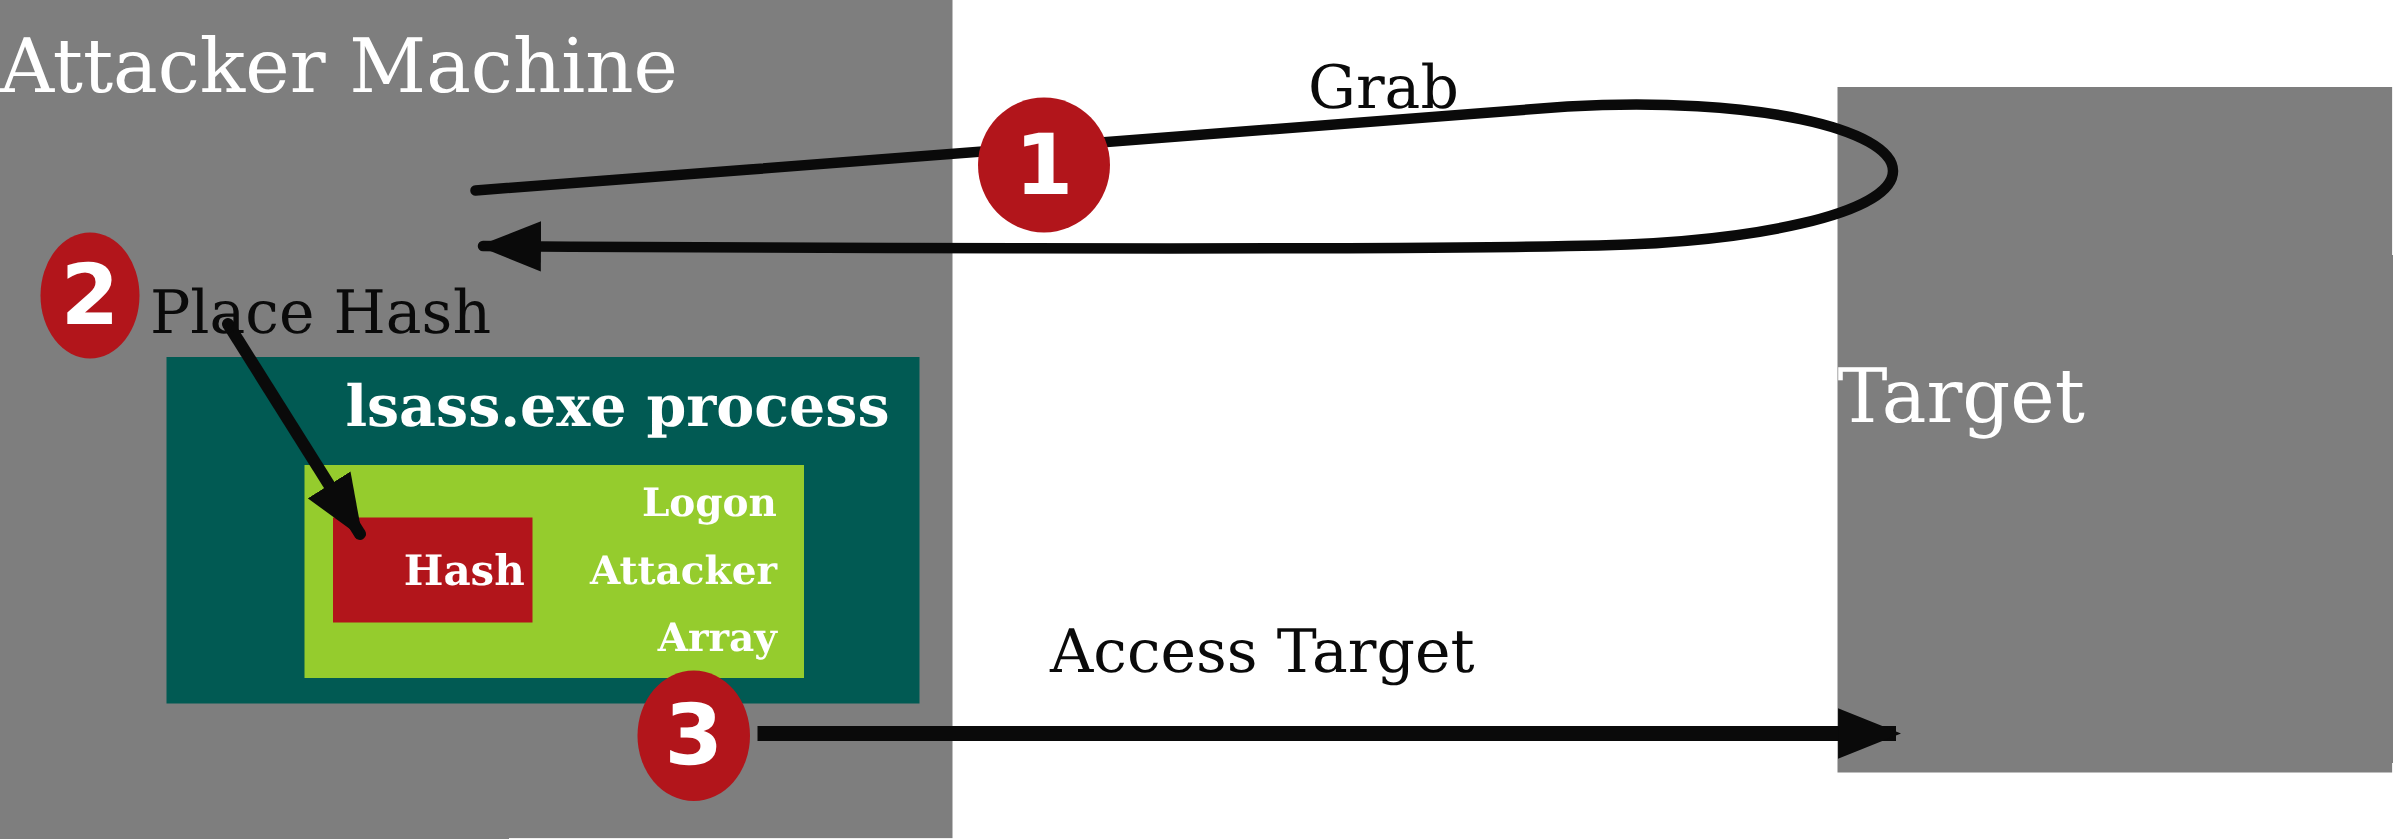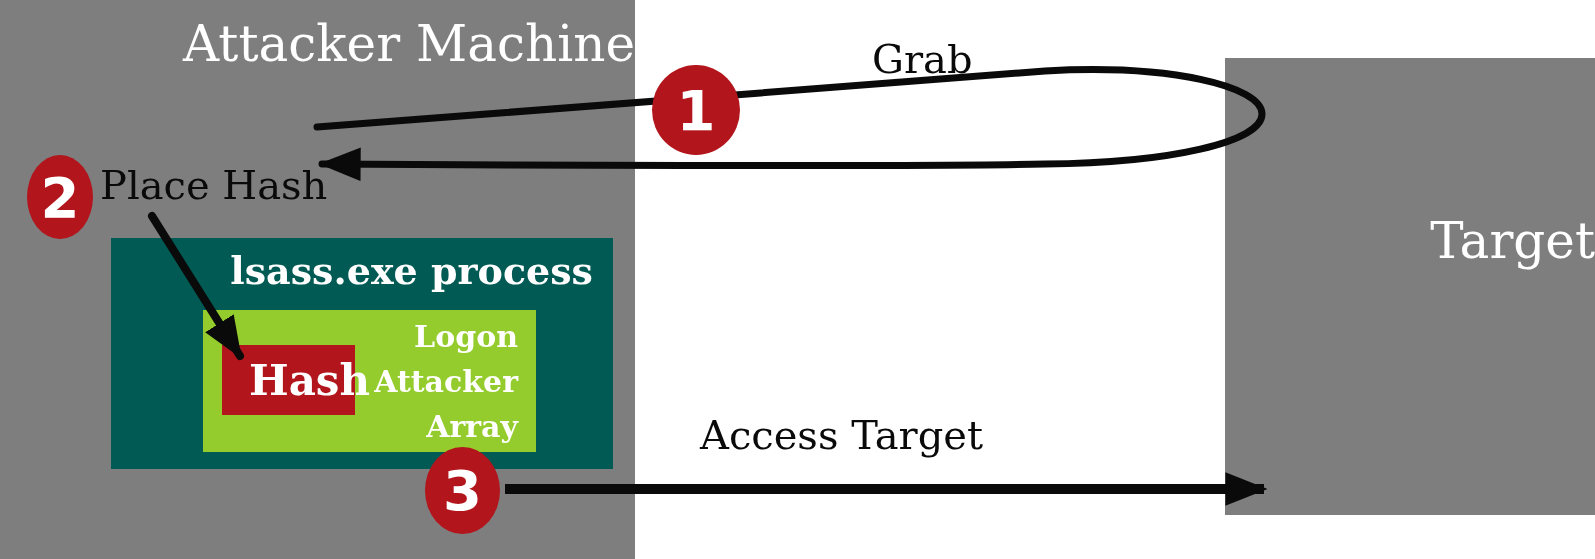--- a/index.html
+++ b/index.html
@@ -14,25 +14,25 @@
     position:absolute;
     background:var(--machine-gray,#7e7e7e);
   }
   #attacker-box{left:0;top:0;width:635px;height:559px;}
   #target-box{left:1225px;top:58px;width:370px;height:457px;}
   .machine-title{
     position:absolute;
     color:var(--text-on-dark,#ffffff);
     font-size:50px;
     line-height:64px;
-    text-align:right;
+    text-align:left;
     white-space:nowrap;
   }
   #attacker-title{left:0;top:12px;width:635px;}
-  #target-title{left:1225px;top:209px;width:370px;}
+  #target-title{left:1225px;top:232px;width:370px;}
   #target-title span{display:block;}
 
   #lsass-box{
     position:absolute;
     left:111px;top:238px;width:502px;height:231px;
     background:var(--process-teal,#015a53);
   }
   #lsass-title{
     position:absolute;
     right:20px;top:10px;
@@ -45,34 +45,34 @@
     position:absolute;
     left:92px;top:72px;width:333px;height:142px;
     background:var(--array-green,#95cc2d);
   }
   #array-label{
     position:absolute;
     right:18px;top:4px;
     text-align:right;
     color:var(--text-on-dark,#ffffff);
     font-weight:bold;
-    font-size:30px;
+    font-size:26px;
     line-height:45px;
   }
   #array-label span{display:block;}
   #hash-box{
     position:absolute;
     left:19px;top:35px;width:133px;height:70px;
     background:var(--accent-red,#b2151b);
     display:flex;align-items:center;justify-content:center;
   }
   #hash-label{
     color:var(--text-on-dark,#ffffff);
     font-weight:bold;
-    font-size:42px;
+    font-size:28px;
     margin-left:42px;
   }
 
   #arrow-layer{
     position:absolute;left:0;top:0;width:1595px;height:559px;
     z-index:3;pointer-events:none;
   }
 
   .step-circle{
     position:absolute;
@@ -91,21 +91,21 @@
 
   .arrow-label{
     position:absolute;
     color:#0a0a0a;
     font-size:40px;
     z-index:5;
     white-space:nowrap;
   }
   #grab-hashes-label{left:838px;top:28px;line-height:62px;}
   #grab-hashes-label span{display:block;margin-left:34px;}
-  #place-hash-label{left:100px;top:162px;}
+  #place-hash-label{left:100px;top:186px;}
   #access-target-label{left:700px;top:412px;width:360px;}
 </style>
 </head>
 <body>
 
 <div class="canvas">
 
   <div class="machine-box" id="attacker-box"></div>
   <div class="machine-box" id="target-box"></div>
 

